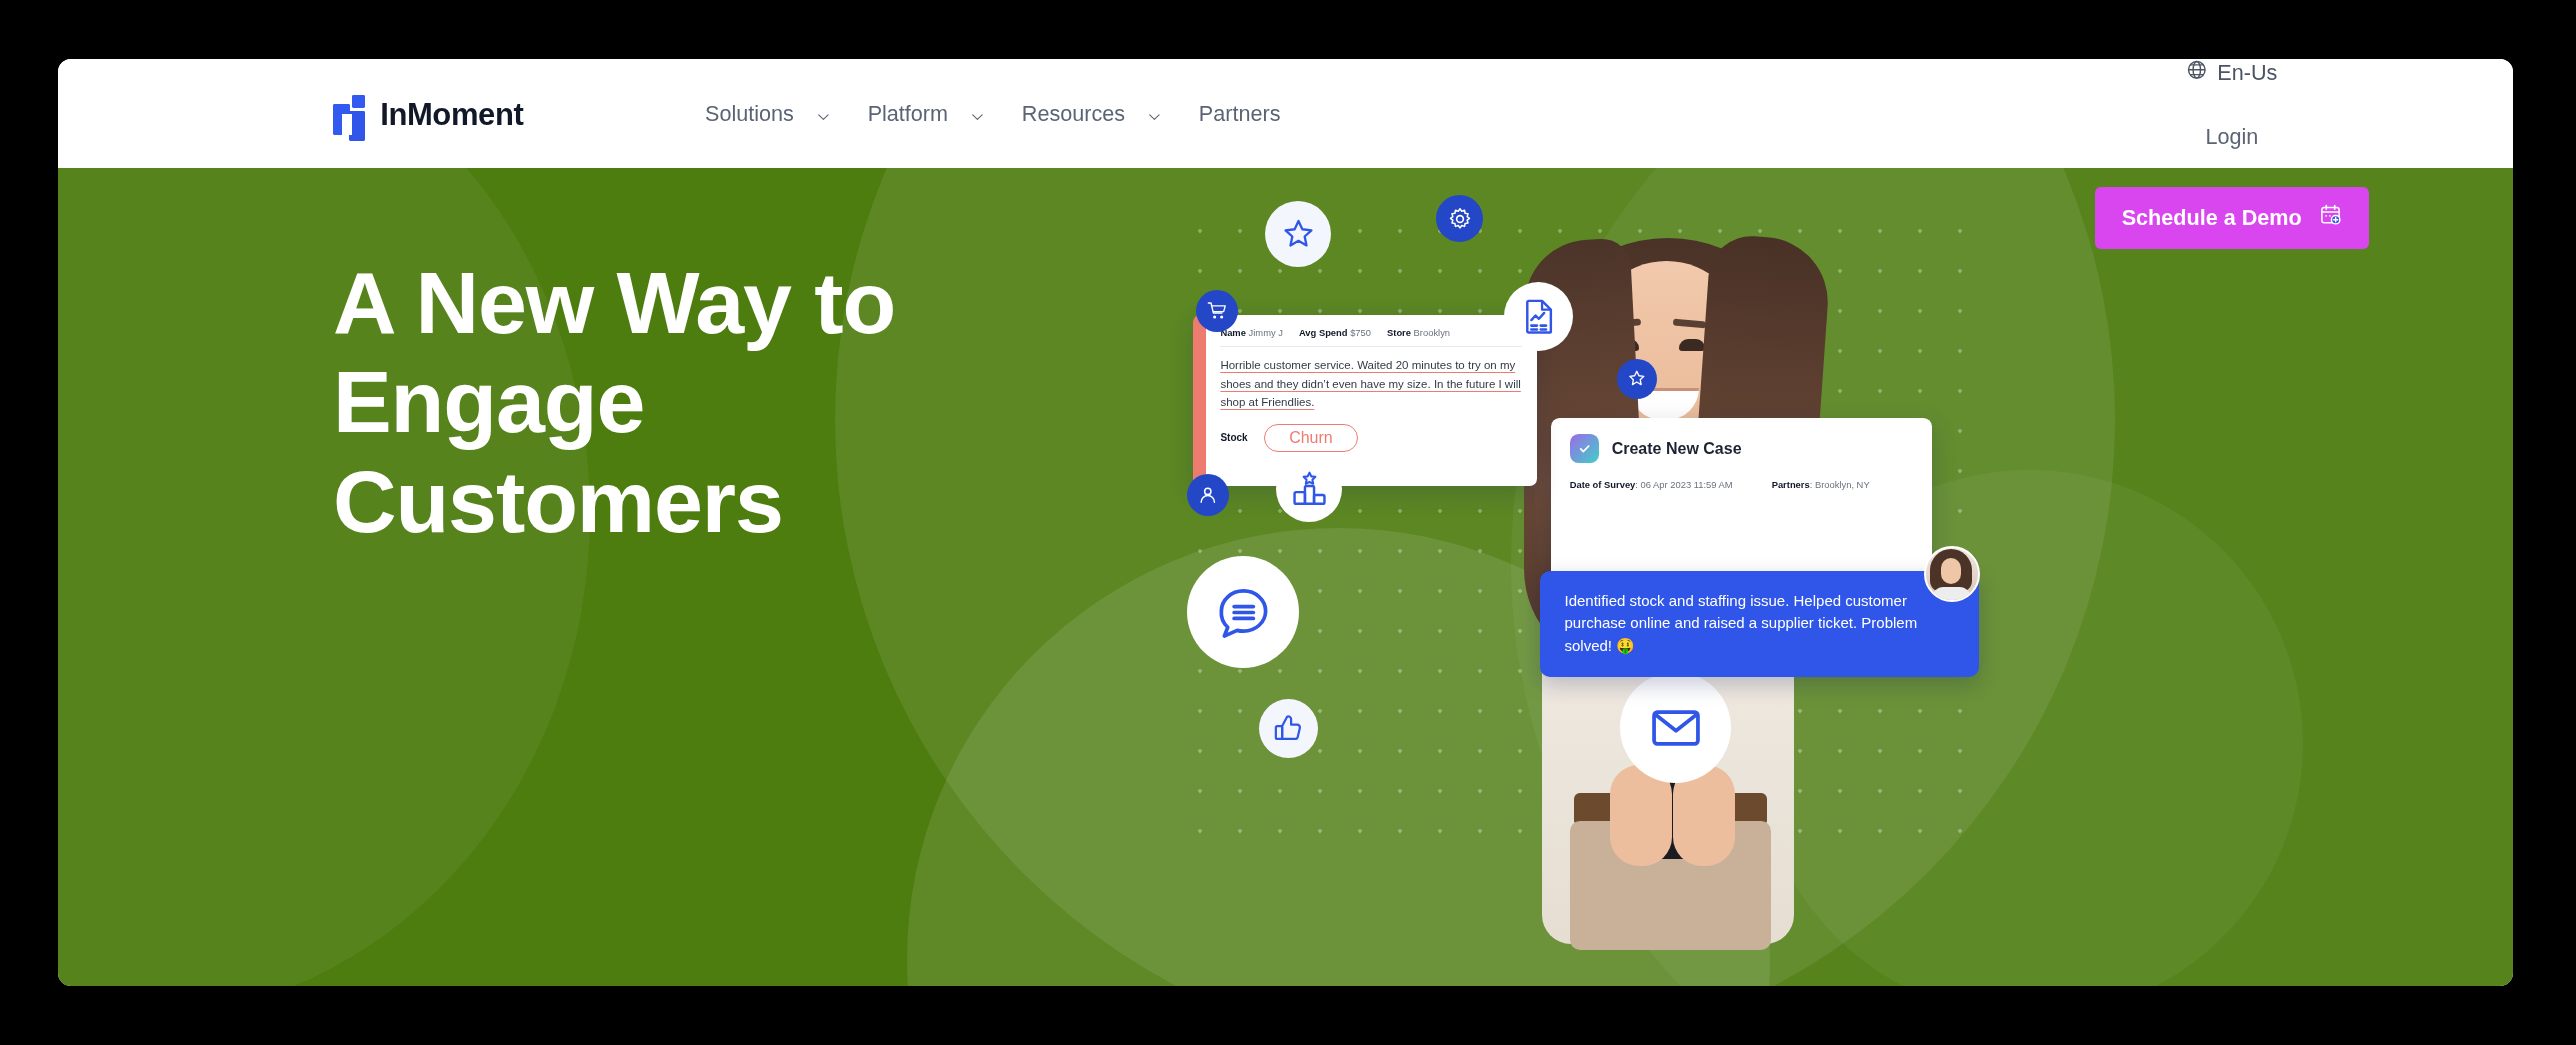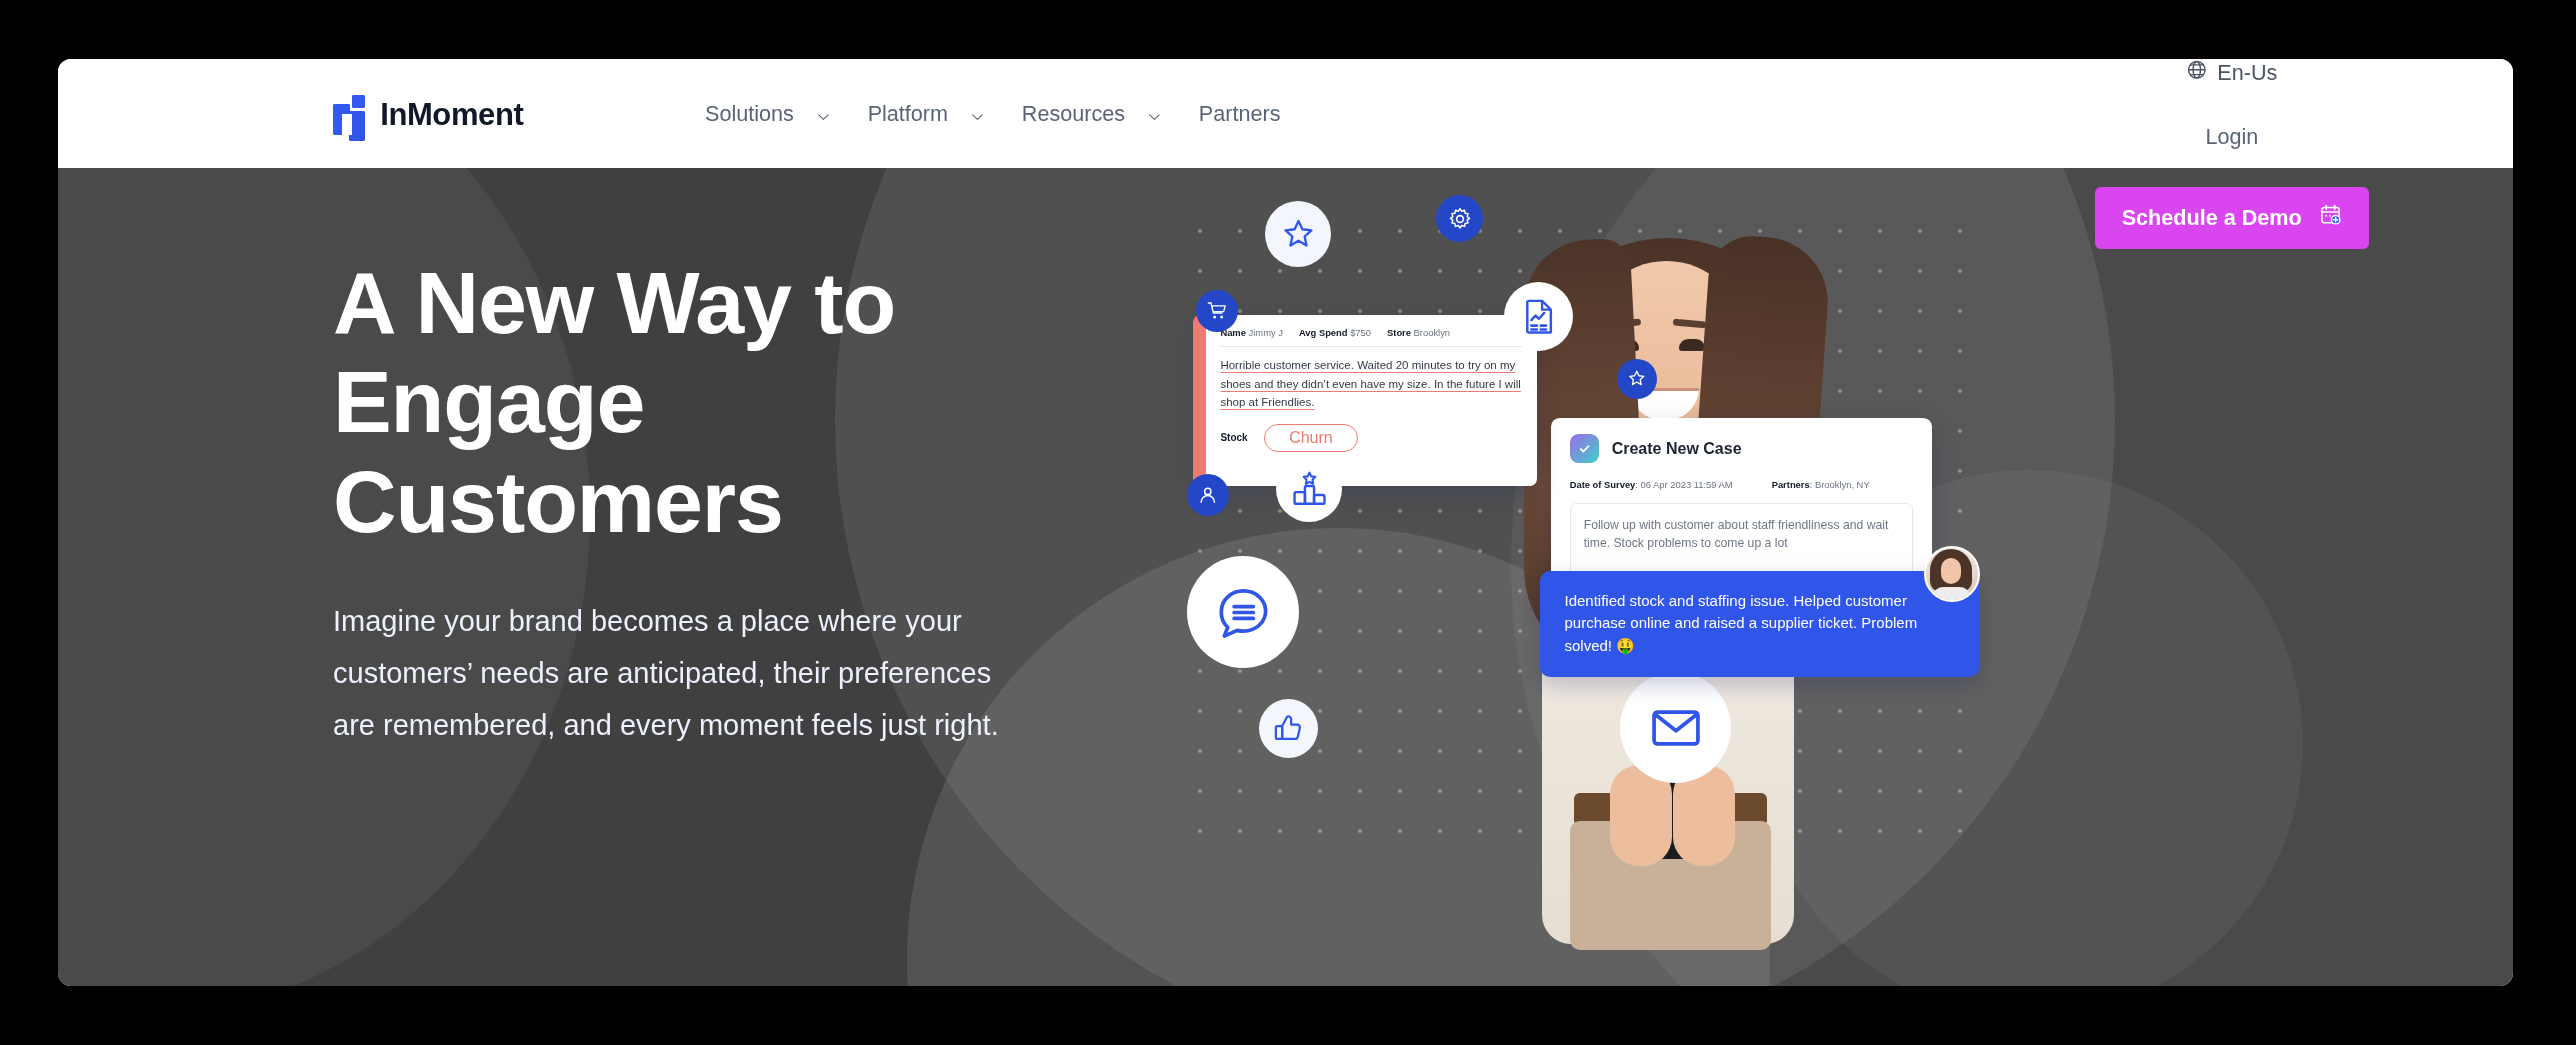--- a/index.html
+++ b/index.html
@@ -124,21 +124,21 @@
     white-space: nowrap;
   }
 
   
   #hero {
     position: absolute;
     left: 0;
     top: 109px;
     width: 100%;
     height: 818px;
-    background: #404040;
+    background: #4d7c0f;
     overflow: hidden;
     padding-left: 20px;
   }
   .blob {
     position: absolute;
     border-radius: 50%;
     pointer-events: none;
   }
   #blob-left   { left: -374px;  top: -158px;  width: 906px; height: 1007px; background: rgba(255,255,255,0.055); }
   #blob-mid    { left: 777px;  top: -388px;  width: 1280px; height: 1280px; background: rgba(255,255,255,0.085); }
@@ -548,21 +548,20 @@
     <span class="blob" id="blob-mid"></span>
     <span class="blob" id="blob-right"></span>
     <span class="blob" id="blob-low"></span>
     <span class="blob" id="blob-small"></span>
     <span id="dots"></span>
 
     <div id="hero-copy">
       <h1 id="hero-title">A New Way to
 Engage
 Customers</h1>
-      <p id="hero-subtitle">Imagine your brand becomes a place where your customers’ needs are anticipated, their preferences are remembered, and every moment feels just right.</p>
     </div>
 
     <div id="hero-art">
 
       <div id="person">
         <span class="hair-back"></span>
         <span class="neck"></span>
         <span class="torso"></span>
         <span class="face"></span>
         <span class="brow-l"></span>
@@ -700,21 +699,20 @@
         <div id="case-meta">
           <span>
             <b>Date of Survey</b>:
             <span>06 Apr 2023 11:59 AM</span>
           </span>
           <span>
             <b>Partners</b>:
             <span>Brooklyn, NY</span>
           </span>
         </div>
-        <div id="case-note">Follow up with customer about staff friendliness and wait time. Stock problems to come up a lot</div>
       </div>
 
       <div id="chat-bubble">Identified stock and staffing issue. Helped customer purchase online and raised a supplier ticket. Problem solved!  🤑</div>
       <div id="chat-avatar">
         <span class="a-hair"></span>
           <span class="a-face"></span>
           <span class="a-body"></span>
       </div>
 
     </div>

